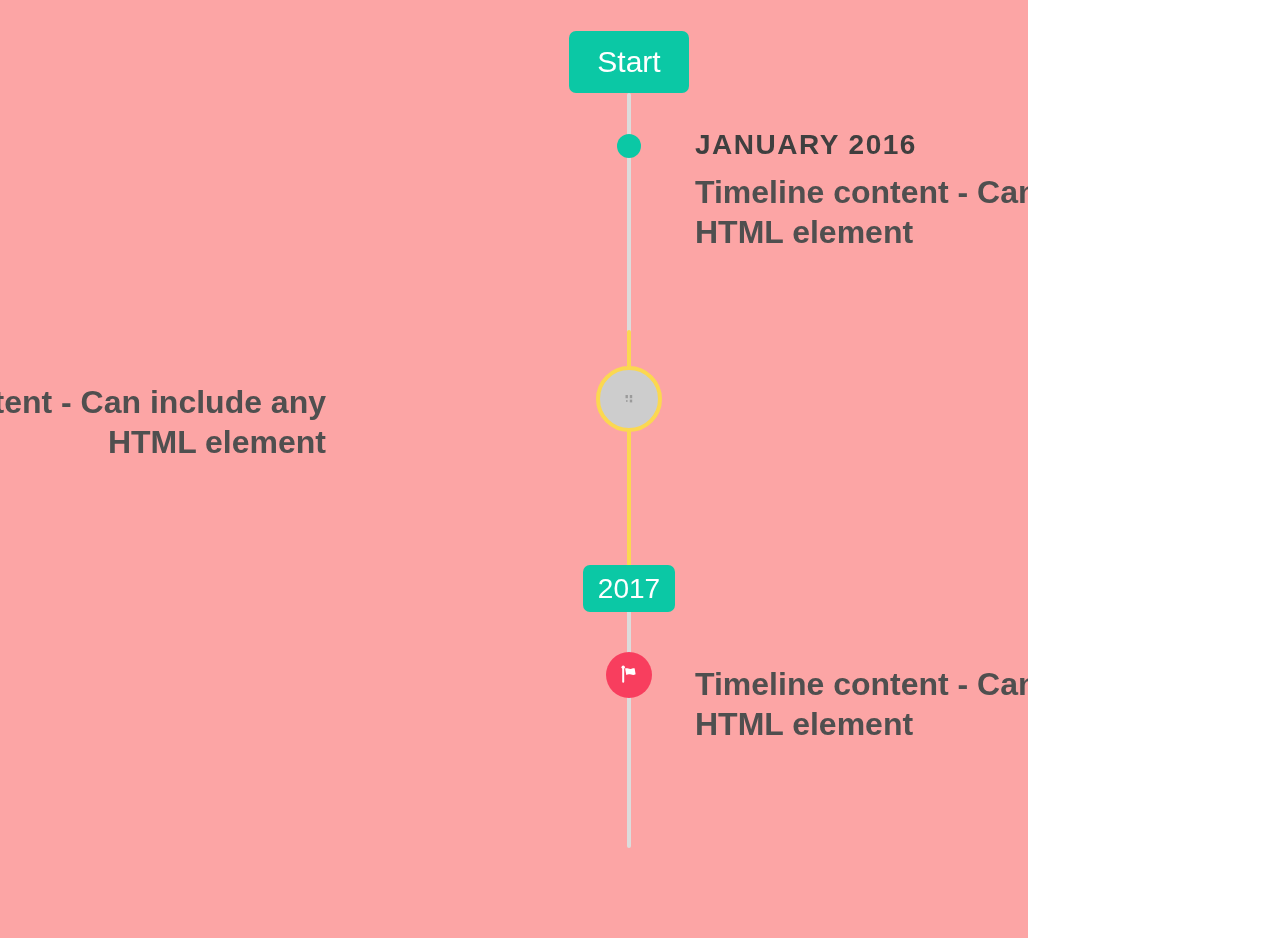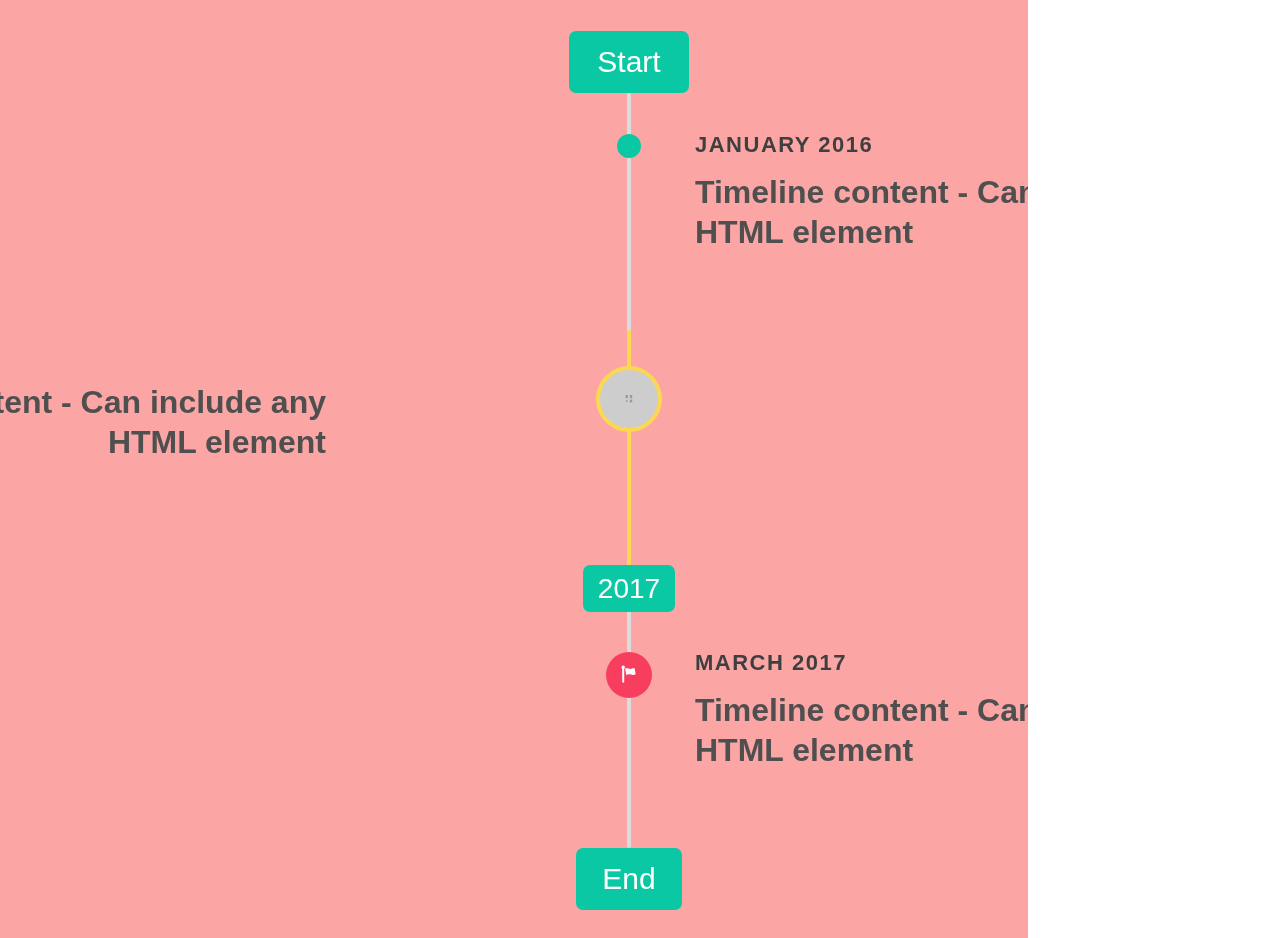--- a/index.html
+++ b/index.html
@@ -66,21 +66,21 @@
   
   .entry { position: absolute; width: 560px; }
   .entry-right { text-align: left; }
   .entry-left  { text-align: right; }
   .entry-jan { left: 695px;  top: 132px; }
   .entry-feb { right: 702px; top: 368px; }
   .entry-mar { left: 695px;  top: 650px; }
 
   .entry .date {
     margin: 0;
-    font-size: 22px;
+    font-size: 28px;
     line-height: 26px;
     font-weight: 700;
     letter-spacing: 1.5px;
     color: var(--label-text);
   }
   .entry .content {
     margin: 14px 0 0 0;
     font-size: 32px;
     line-height: 40px;
     font-weight: 700;
@@ -129,19 +129,17 @@
         <path d="M8.1 5.6
                  C 10.4 4.2, 12.2 7.2, 15.9 5.3
                  L 17.6 5.3
                  C 17.95 7.2, 18.3 9.4, 18.6 11.3
                  C 15.2 13.2, 12.8 9.9, 9.3 12.0
                  C 8.9 9.9, 8.5 7.7, 8.1 5.6 Z"></path>
       </g>
     </svg>
   </div>
   <section class="entry entry-right entry-mar">
-    <h3 class="date">MARCH 2017</h3>
     <p class="content">Timeline content - Can include any HTML element</p>
   </section>
 
-  <div class="badge badge-end">End</div>
 
 </div>
 
 </body></html>

